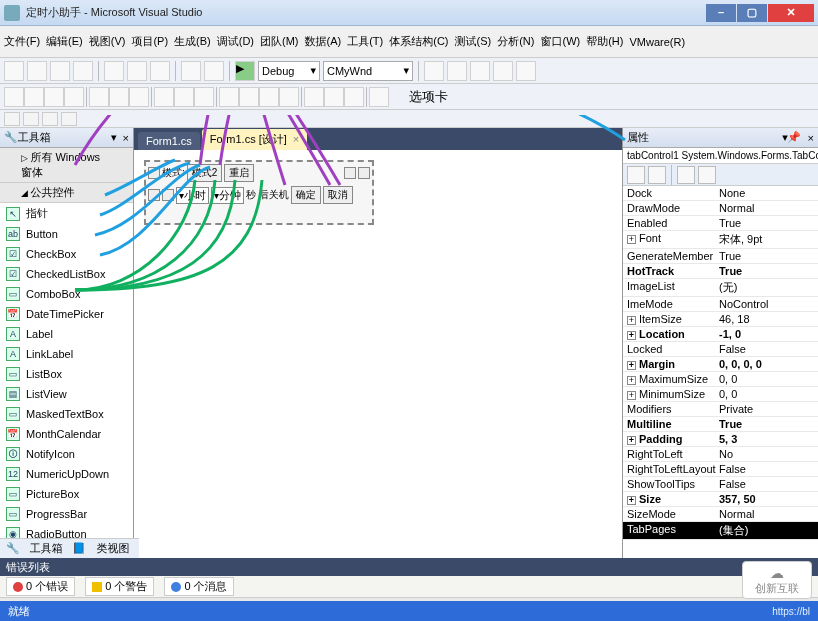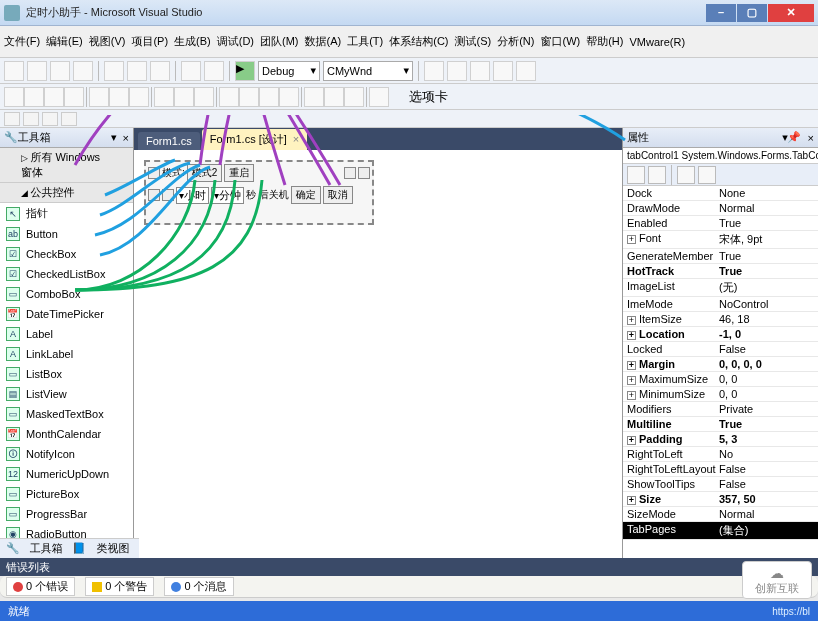--- a/index.html
+++ b/index.html
@@ -411,21 +411,21 @@
 <div class="bottom-tabs" style="position:absolute; top:538px; left:0;">
   <span>🔧</span>
     <span class="bt">工具箱</span>
   <span>📘</span>
     <span class="bt">类视图</span>
 </div>
 
 <div class="err-hdr" style="position:absolute; top:558px; left:0; right:0;">
   <span>错误列表</span>
 </div>
-<div class="err-row" style="position:absolute; top:576px; left:0; right:0;border-radius:7px;">
+<div class="err-row" style="position:absolute; top:576px; left:0; right:0;">
   <span class="err-chip">
       <span class="dot-r"></span>
       <span>0 个错误</span>
     </span>
   <span class="err-chip">
       <span class="dot-y"></span>
       <span>0 个警告</span>
     </span>
   <span class="err-chip">
       <span class="dot-b"></span>

